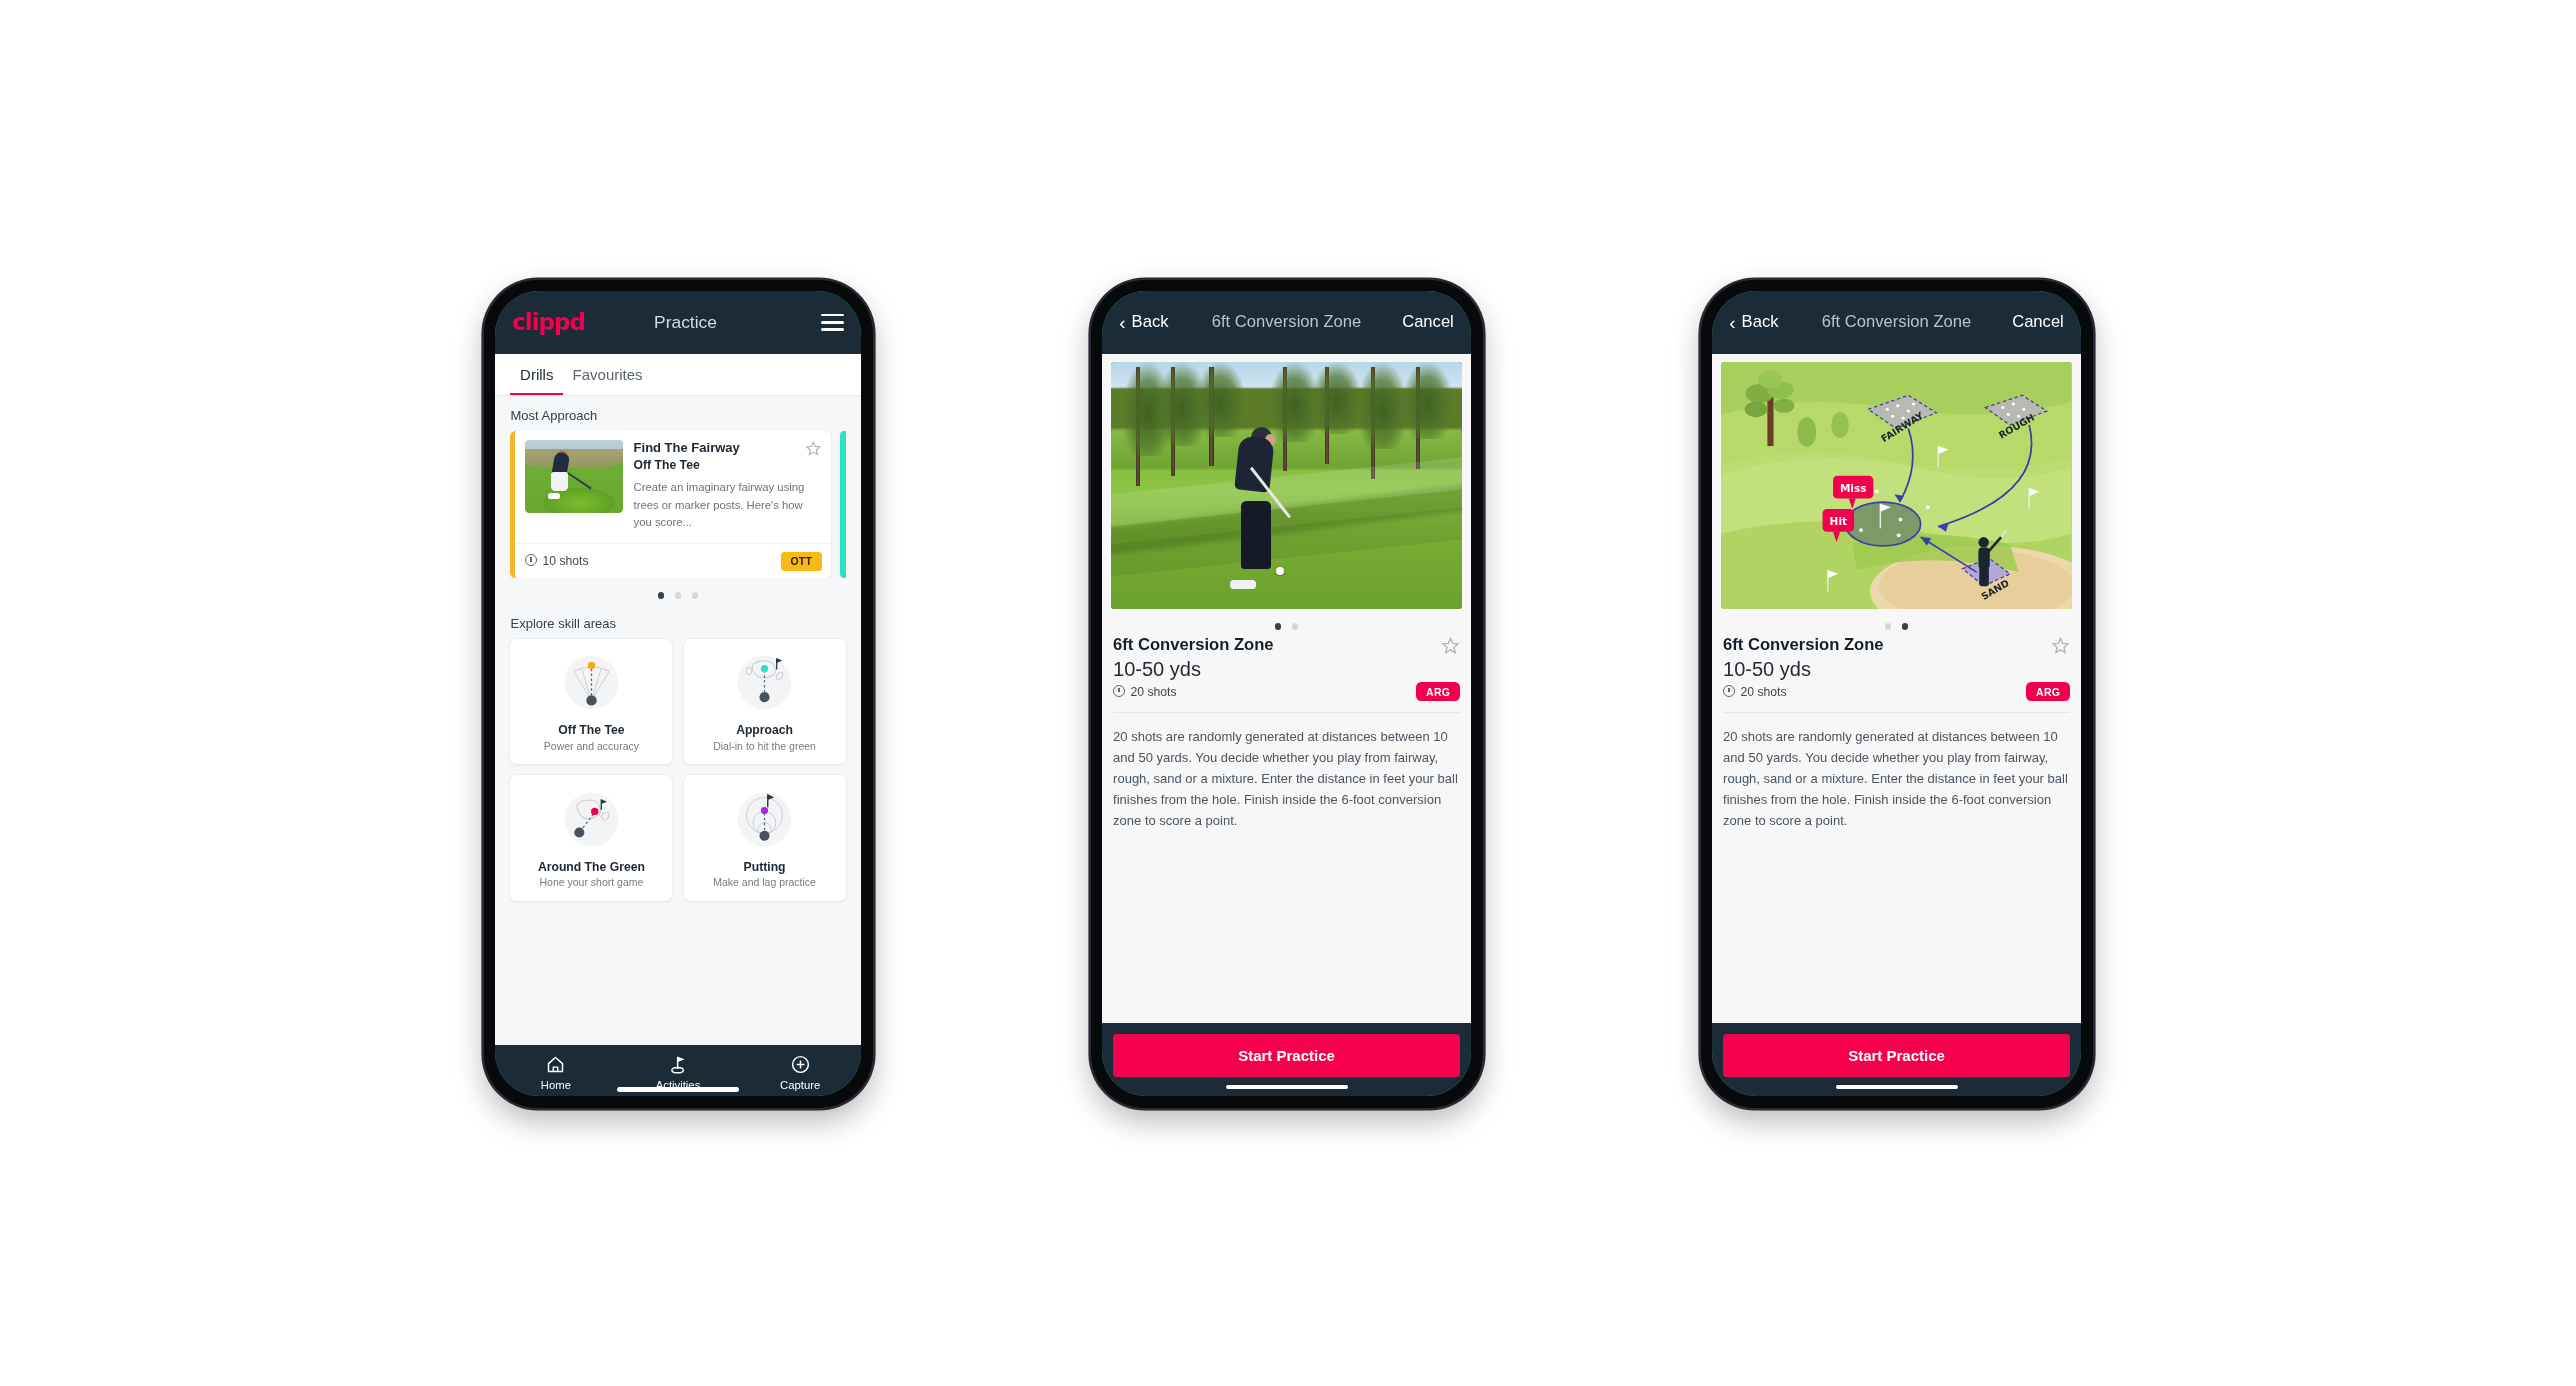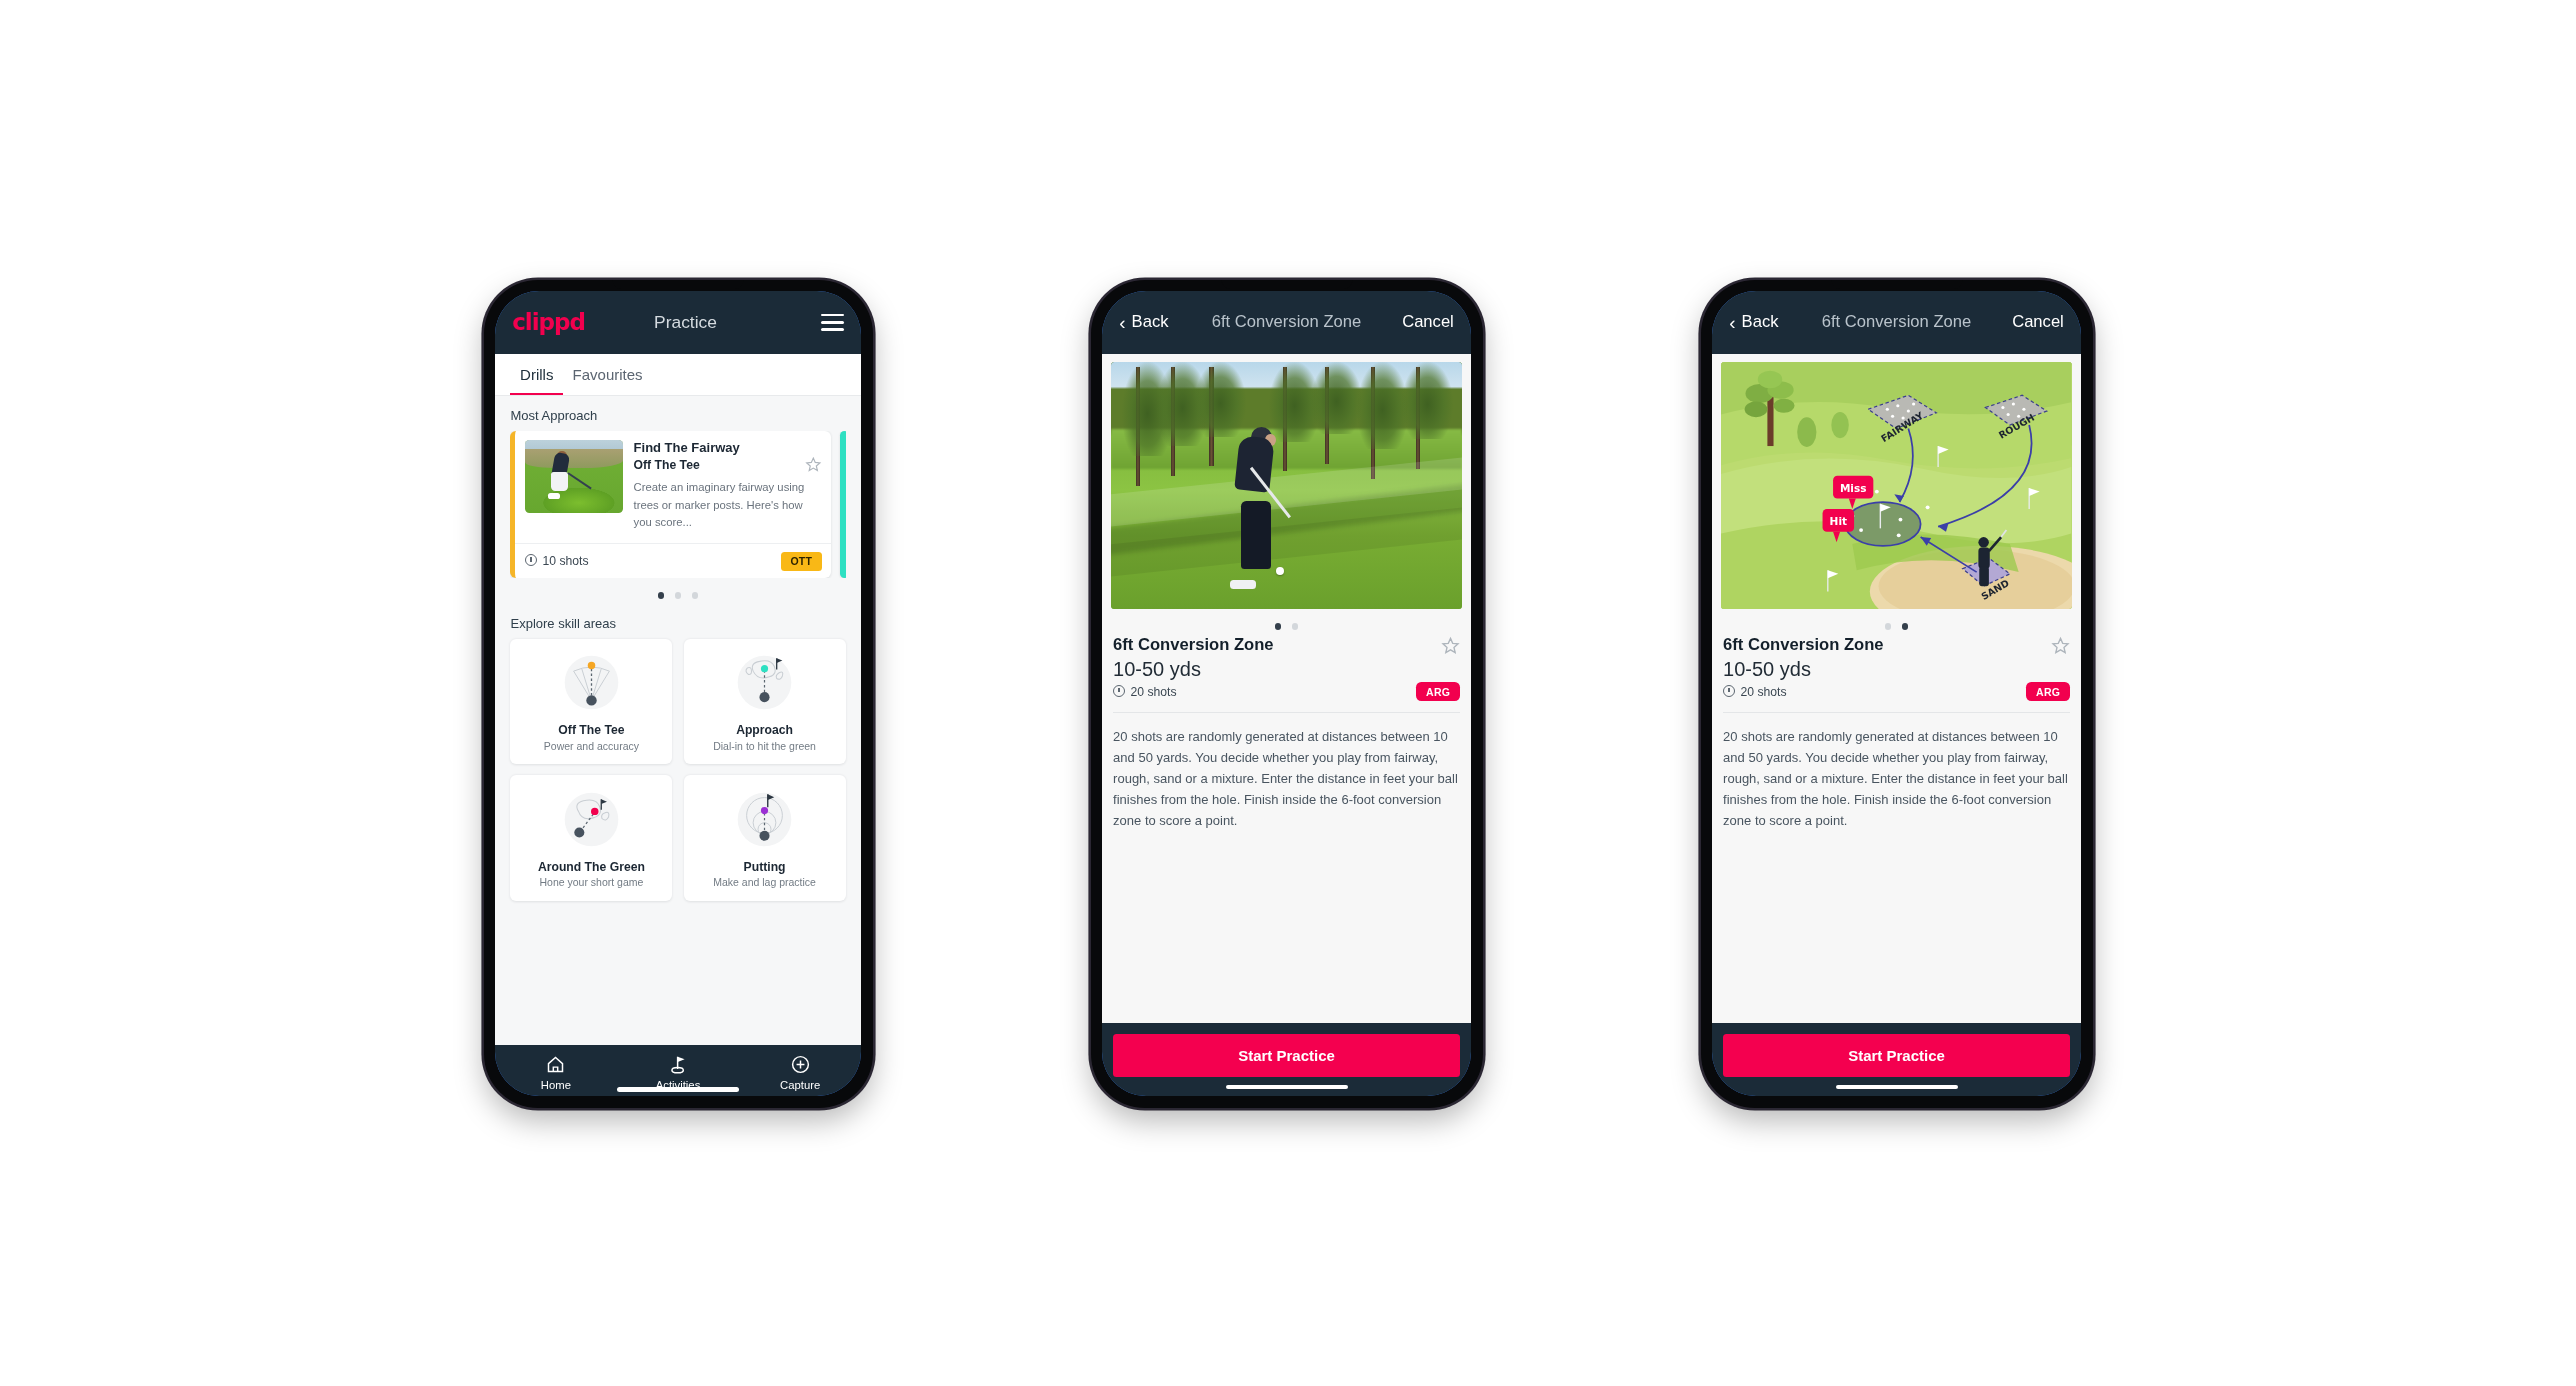--- a/index.html
+++ b/index.html
@@ -28,21 +28,21 @@
     padding: 11.3px;
     box-shadow: 0 0 0 2.6px #2b2733, 0 12.2px 30px rgba(0,0,0,.28);
     flex: 0 0 auto;
   }
   .phone.small { width: 389px; height: 828px; }
   .screen {
     position: relative;
     width: 100%; height: 100%;
     border-radius: 44px;
     overflow: hidden;
-    background: #3b82f6;
+    background: #22c55e;
     display: flex;
     flex-direction: column;
   }
   .notch {
     position: absolute;
     top: 0; left: 50%;
     transform: translateX(-50%);
     width: 131px; height: 9.6px;
     background: #08090b;
     border-radius: 0 0 9.6px 9.6px;
@@ -164,21 +164,21 @@
   .thumb .golfer-head { position:absolute; left:33%; top:15%; width:9.6px; height:9.6px;
     background:#8e5f3c; border-radius:50%; }
   .thumb .golfer-legs { position:absolute; left:26%; top:44%; width:17.4px; height:19px;
     background:#f2f3f5; border-radius: 2.6px 2.6px 4.4px 4.4px; }
   .thumb .shoe { position:absolute; left:23%; top:72%; width:12.2px; height:6.1px;
     background:#fff; border-radius: 2.6px; }
   .thumb .club { position:absolute; left:44%; top:44%; width:28px; height:1.7px;
     background:#33404e; transform: rotate(34deg); transform-origin: left center; }
 
   .drill-meta { flex: 1 1 auto; min-width: 0; }
-  .drill-title-row { display: flex; align-items: flex-end; }
+  .drill-title-row { display: flex; align-items: flex-start; }
   .drill-title { font-size: 13px; font-weight: 700; color: #1c2733; line-height: 1.25; }
   .drill-sub { font-size: 12.2px; font-weight: 700; color: #1c2733; margin-top: 1.7px; }
   .drill-desc { font-size: 11.3px; color: #6a737d; line-height: 1.55; margin-top: 7px; }
   .star {
     margin-left: auto; flex: 0 0 auto; width: 16.6px; height: 16.6px; color: #aeb5bc;
   }
   .drill-foot {
     border-top: 0.9px solid #edeff1;
     display: flex; align-items: center;
     padding: 7.8px 9.6px;

